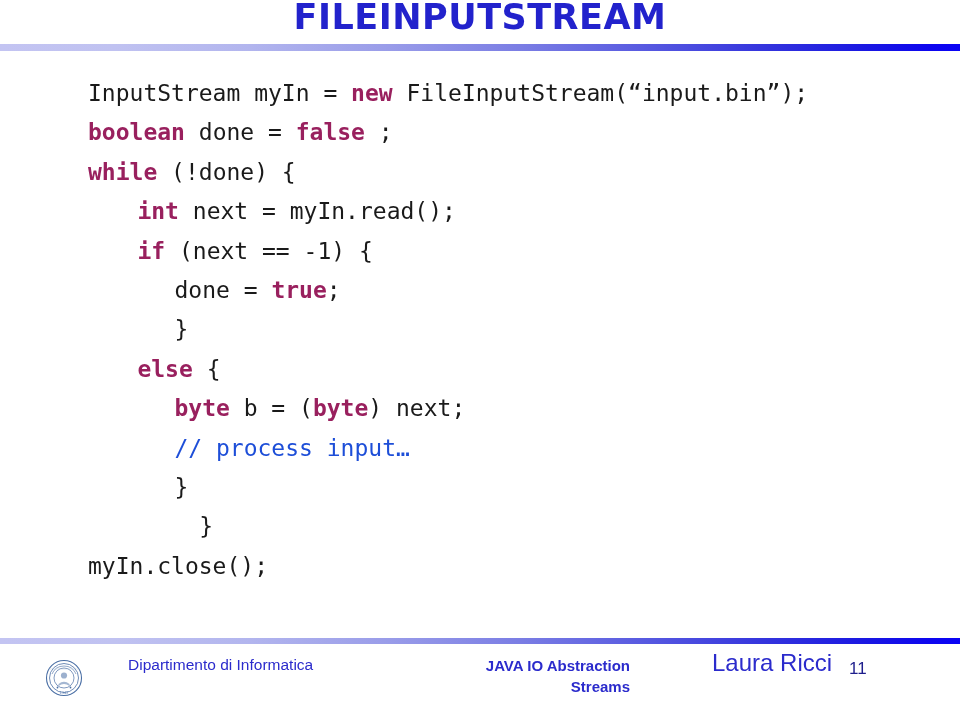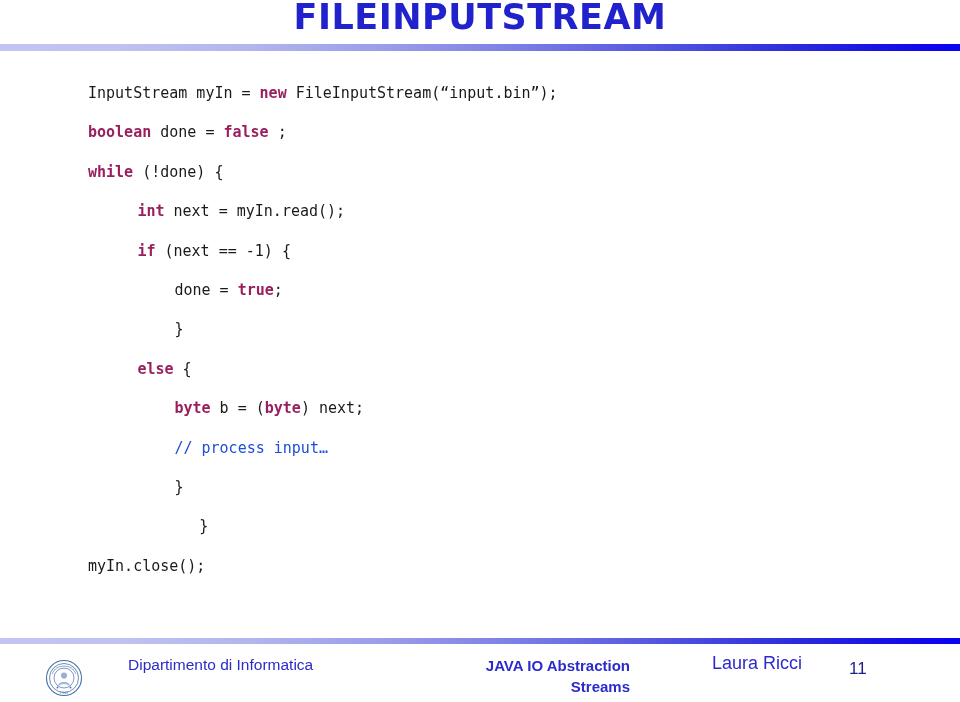--- a/index.html
+++ b/index.html
@@ -57,21 +57,21 @@
     height: 6px;
   }
 
   
   .code-block {
     position: absolute;
     left: 0;
     top: 74px;
     width: 960px;
     font-family: "DejaVu Sans Mono", monospace;
-    font-size: 15px;
+    font-size: 23px;
     line-height: 39.4px;
     color: #1a1a1a;
     white-space: pre;
   }
   .code-line {
     display: block;
     padding-left: 88px;
     white-space: pre;
   }
   .kw {
@@ -118,21 +118,21 @@
     line-height: 21px;
     font-weight: bold;
     font-family: "Liberation Sans", sans-serif;
     white-space: nowrap;
   }
   .footer-author {
     position: absolute;
     left: 712px;
     top: 8px;
     color: #2b2bcc;
-    font-size: 18px;
+    font-size: 24px;
     line-height: 22px;
     font-family: "Liberation Sans", sans-serif;
     white-space: nowrap;
   }
   .footer-pagenum {
     position: absolute;
     left: 849px;
     top: 15px;
     color: #1e1e8c;
     font-size: 17px;

